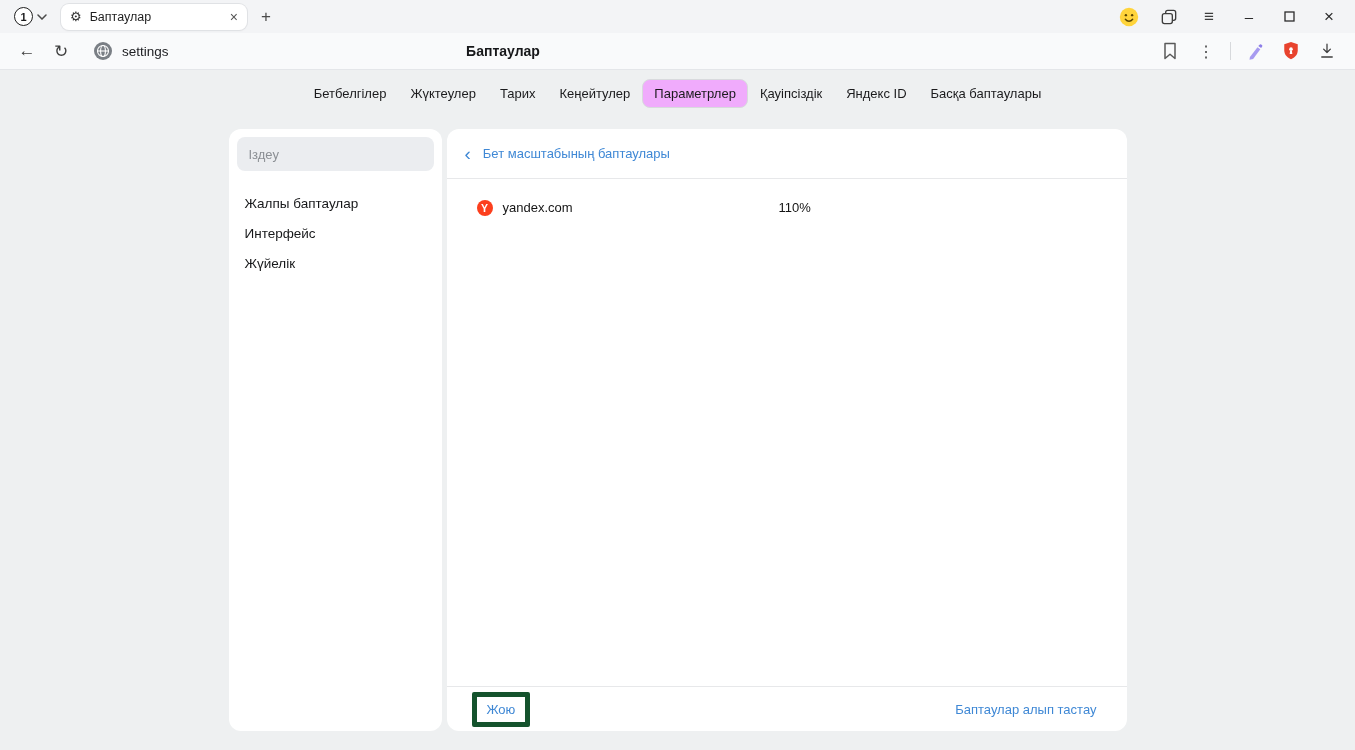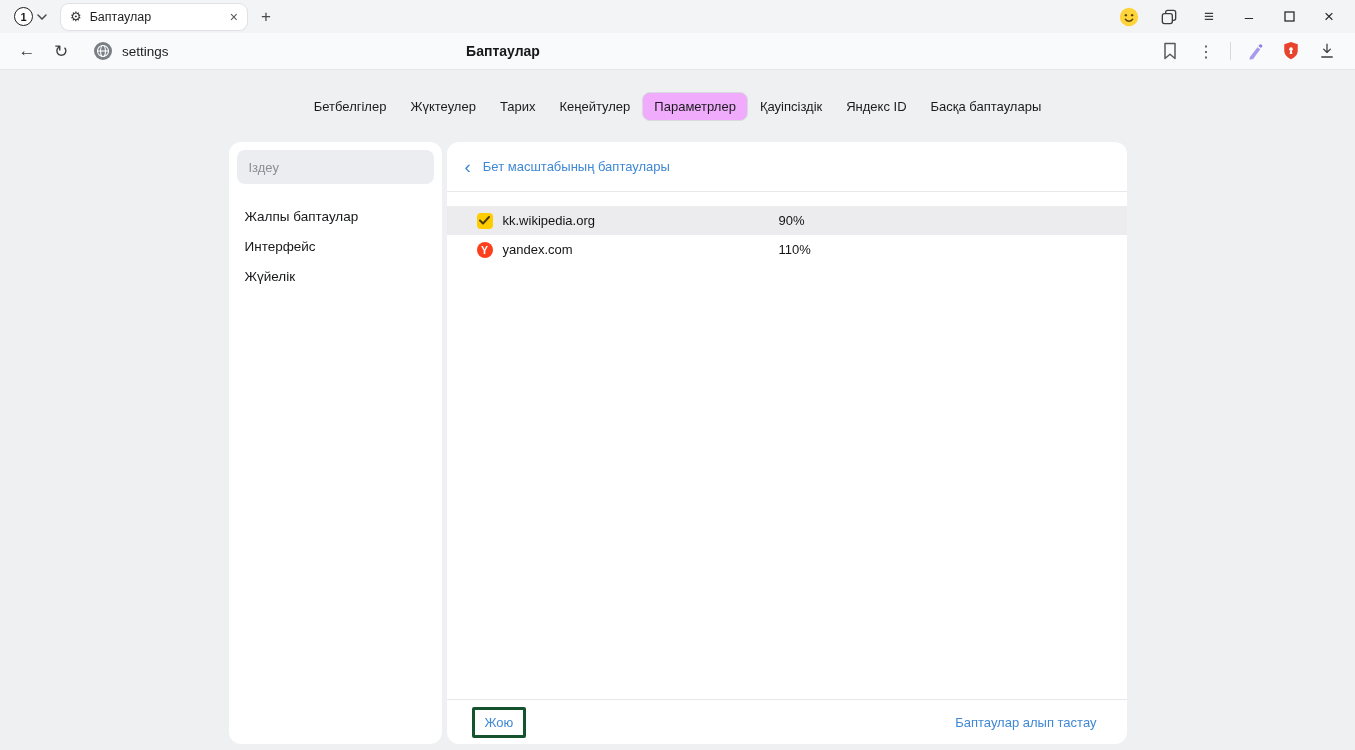--- a/index.html
+++ b/index.html
@@ -47,21 +47,21 @@
   .page-title-bar {
     position:absolute; left:503px; transform:translateX(-50%);
     font-size:14px; font-weight:bold; color:#17181a;
   }
   .toolbar .right { margin-left:auto; display:flex; align-items:center; }
   .tool-icon { width:36px; height:26px; display:flex; align-items:center; justify-content:center; color:#4a4a4a; cursor:pointer; }
   .tool-icon.dots { font-size:16px; }
   .vdiv { width:1px; height:18px; background:#d7d9dc; margin:0 6px; }
 
   
-  .navtabs { display:flex; justify-content:center; margin-top:22px; }
+  .navtabs { display:flex; justify-content:center; margin-top:9px; }
   .navtab {
     padding:6px 11px; font-size:13px; color:#1b1b1d; border-radius:8px;
     border:1px solid transparent; cursor:pointer; white-space:nowrap;
   }
   .navtab.active { background:#f0abfc; border-color:#d8dadd; }
 
   .cards { display:flex; gap:5px; width:898px; margin:21px auto 0; height:602px; }
 
   .sidebar {
     width:213px; background:#fff; border-radius:12px; padding:8px;
@@ -108,21 +108,21 @@
   .zoomval { font-size:13px; color:#141414; }
 
   .panel-footer {
     height:45px; flex:0 0 45px; border-top:1px solid #e7e8ea;
     display:flex; align-items:center; justify-content:space-between;
     padding:0 30px 0 25px;
   }
   .delete-btn {
     background:#fff; color:#3f88d5; font-size:13px;
     font-family:"Liberation Sans", sans-serif;
-    padding:5px 10px; border:3px solid #14532d; border-radius:2px; cursor:pointer;
+    padding:5px 10px; border:5px solid #14532d; border-radius:2px; cursor:pointer;
   }
   .deselect { color:#3f88d5; font-size:13px; cursor:pointer; text-decoration:none; }
 
   svg { display:block; }
 </style>
 </head>
 <body>
 
 <div class="tabbar">
   <div class="tabgroup">
@@ -232,29 +232,20 @@
     <div class="side-item">Жүйелік</div>
   </aside>
 
   <main class="panel">
     <div class="panel-header">
       <span class="back-chevron">‹</span>
       <h1 class="panel-title">Бет масштабының баптаулары</h1>
     </div>
 
     <div class="rows">
-      <div class="row selected">
-        <span class="checkbox">
-          <svg width="11" height="9" viewBox="0 0 11 9">
-            <path d="M1 4.5 L4 7.5 L10 1" stroke="#4d3e00" stroke-width="2" fill="none" stroke-linecap="round" stroke-linejoin="round"></path>
-          </svg>
-        </span>
-        <span class="site">kk.wikipedia.org</span>
-        <span class="zoomval">90%</span>
-      </div>
       <div class="row">
         <span class="favicon">Y</span>
         <span class="site">yandex.com</span>
         <span class="zoomval">110%</span>
       </div>
     </div>
 
     <div class="panel-footer">
       <button class="delete-btn">Жою</button>
       <a class="deselect">Баптаулар алып тастау</a>

